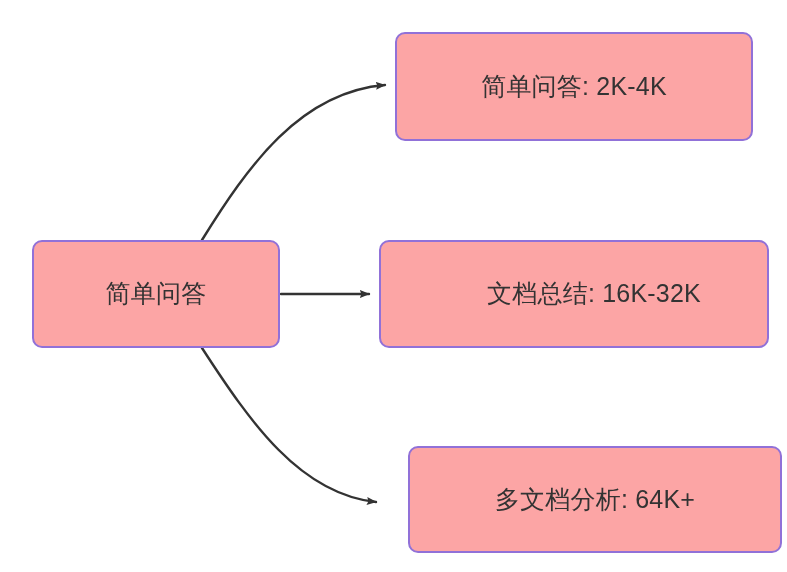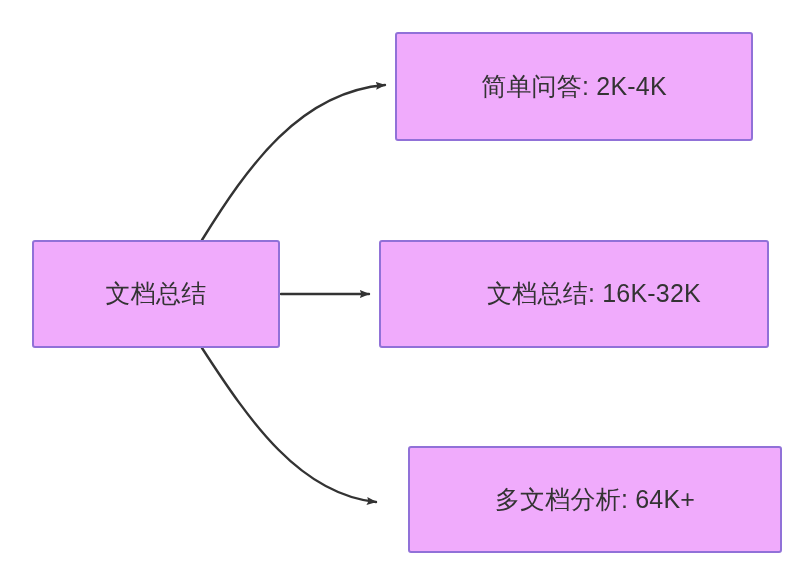--- a/index.html
+++ b/index.html
@@ -24,23 +24,23 @@
     position: absolute;
     top: 0;
     left: 0;
     width: 787px;
     height: 572px;
     pointer-events: none;
   }
   .node {
     position: absolute;
     box-sizing: border-box;
-    background: #f0abfc;
+    background: #fca5a5;
     border: 2px solid #9171d8;
-    border-radius: 3px;
+    border-radius: 10px;
     display: flex;
     align-items: center;
     justify-content: center;
     text-align: center;
   }
   .node-label {
     color: #333333;
     font-size: 25px;
     line-height: 1.25;
     letter-spacing: 0.2px;
@@ -86,21 +86,21 @@
     </defs>
 
     <path id="edge-root-simple-qa" d="M 202 240 C 248 166 300 92 385 85" fill="none" stroke="#333333" stroke-width="2.4" stroke-linecap="round" marker-end="url(#arrowhead)"></path>
 
     <path id="edge-root-doc-summary" d="M 281 294 L 369 294" fill="none" stroke="#333333" stroke-width="2.4" stroke-linecap="round" marker-end="url(#arrowhead)"></path>
 
     <path id="edge-root-multidoc" d="M 202 348 C 250 422 300 494 376 502" fill="none" stroke="#333333" stroke-width="2.4" stroke-linecap="round" marker-end="url(#arrowhead)"></path>
   </svg>
 
   <div class="node" id="node-root">
-    <span class="node-label">文档总结</span>
+    <span class="node-label">简单问答</span>
   </div>
 
   <div class="node" id="node-simple-qa">
     <span class="node-label">简单问答: 2K-4K</span>
   </div>
 
   <div class="node" id="node-doc-summary">
     <span class="node-label">文档总结: 16K-32K</span>
   </div>
 

